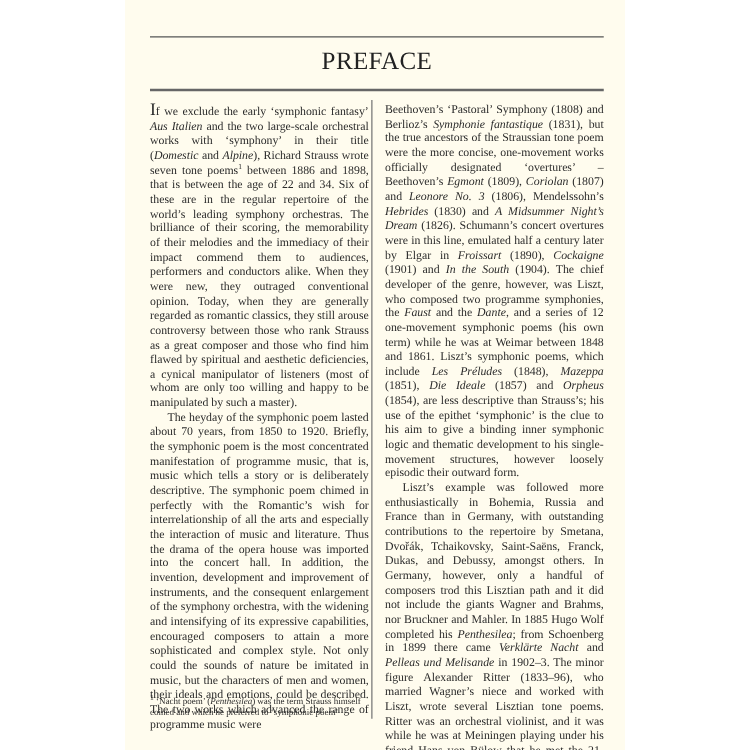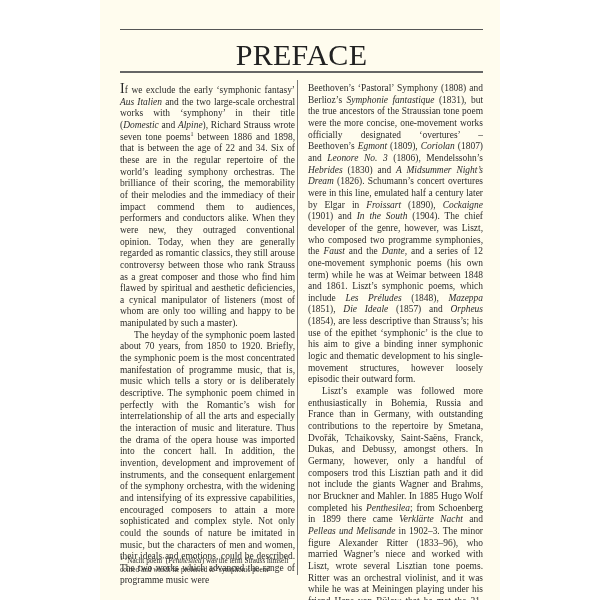--- a/index.html
+++ b/index.html
@@ -8,21 +8,21 @@
     position: absolute; left: 100px; top: 0; width: 400px; height: 600px;
     background: #fffcee;
     font-family: "Liberation Serif", "DejaVu Serif", serif;
     color: #2a2a2a;
   }
   .rule { position: absolute; left: 20px; width: 363px; height: 1px; background: #555; }
   .rule.top { top: 29px; }
   .rule.bottom { top: 71px; height: 2px; background: #666; }
   .title {
     position: absolute; left: 20px; width: 363px; top: 38px;
-    text-align: center; font-size: 30px; letter-spacing: 0.3px; color: #222;
+    text-align: center; font-size: 20px; letter-spacing: 0.3px; color: #222;
   }
   .col {
     position: absolute; top: 83px; width: 175px;
     font-size: 9.45px; line-height: 11.65px; text-align: justify;
     hyphens: manual;
   }
   .col.left { left: 20px; }
   .col.right { left: 208px; }
   .divider { position: absolute; left: 197px; top: 80px; width: 1px; height: 495px; background: #777; }
   .col p { margin: 0; }

